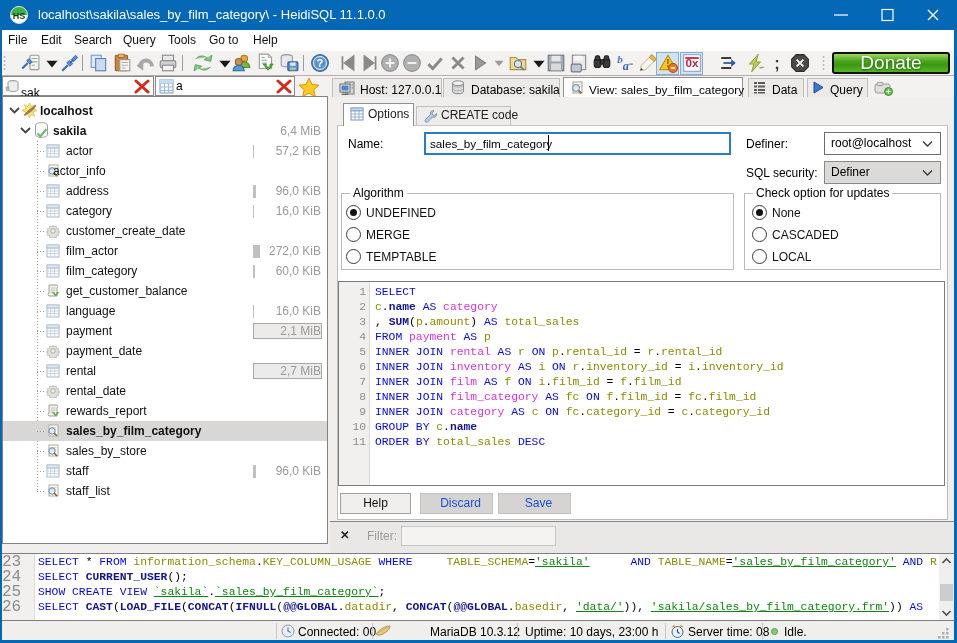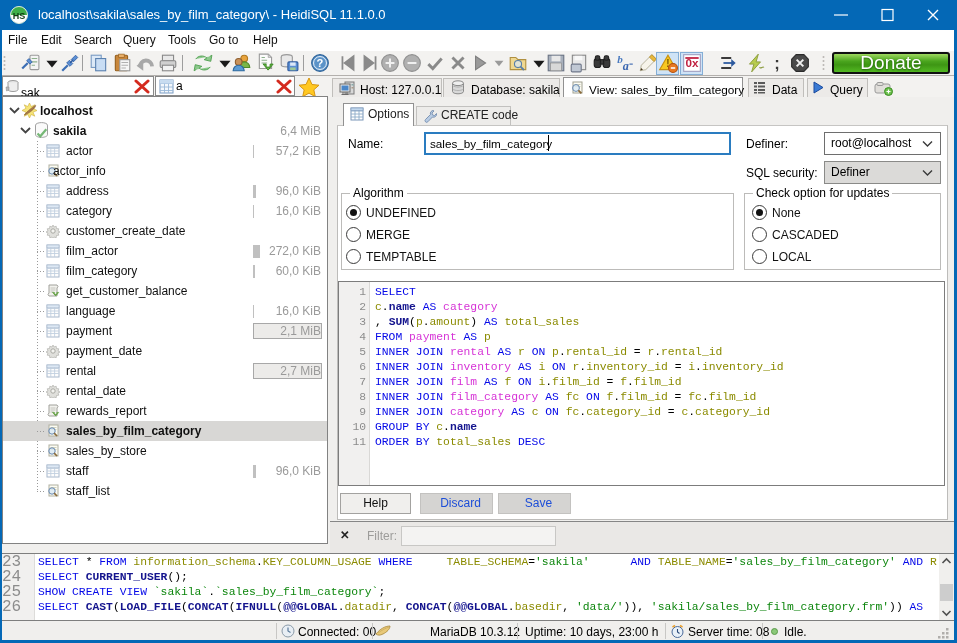--- a/index.html
+++ b/index.html
@@ -37,21 +37,21 @@
 .rlabel{position:absolute;font-size:12px;color:#111;}
 
 #editor{left:338px;top:281px;width:607px;height:205px;background:#fff;border:1px solid #7c7c7c;}
 #gutter{position:absolute;left:0;top:0;width:31px;height:203px;background:#f1f0ef;border-right:1px solid #d9d8d6;}
 .eline{position:absolute;left:375px;font-family:"Liberation Mono",monospace;font-size:11.35px;line-height:15px;white-space:pre;}
 .enum{position:absolute;width:28px;text-align:right;font-family:"Liberation Mono",monospace;font-size:11.35px;line-height:15px;color:#8c8c8c;}
 .k{color:#0508e8;font-weight:normal;}
 .f{color:#14148e;font-weight:bold;}
 .t{color:#d633d6;}
 .i{color:#8b8b00;}
-.s{color:#0d860d;}
+.s{color:#0d860d;text-decoration:underline;}
 
 .btn{position:absolute;height:21px;text-align:center;font-size:12px;}
 .btn.en{background:#f0efed;border:1px solid #a3a2a0;color:#111;}
 .btn.dis{background:#d5d4d2;border:1px solid #c3c2c0;color:#1d4ed8;padding-left:8px;}
 
 #filterrow{left:330px;top:521px;width:624px;height:32px;background:#eae8e6;border-top:1px solid #868686;}
 
 #log{left:2px;top:553px;width:952px;height:68px;background:#fff;border-top:1px solid #7e7e7e;border-bottom:1px solid #7e7e7e;}
 #loggutter{position:absolute;left:0;top:0;width:33px;height:66px;background:#f1f0ef;border-right:1px solid #dddcda;}
 .lnum{position:absolute;width:30px;text-align:left;font-family:"Liberation Mono",monospace;font-size:16px;line-height:15px;color:#8c8c8c;}

